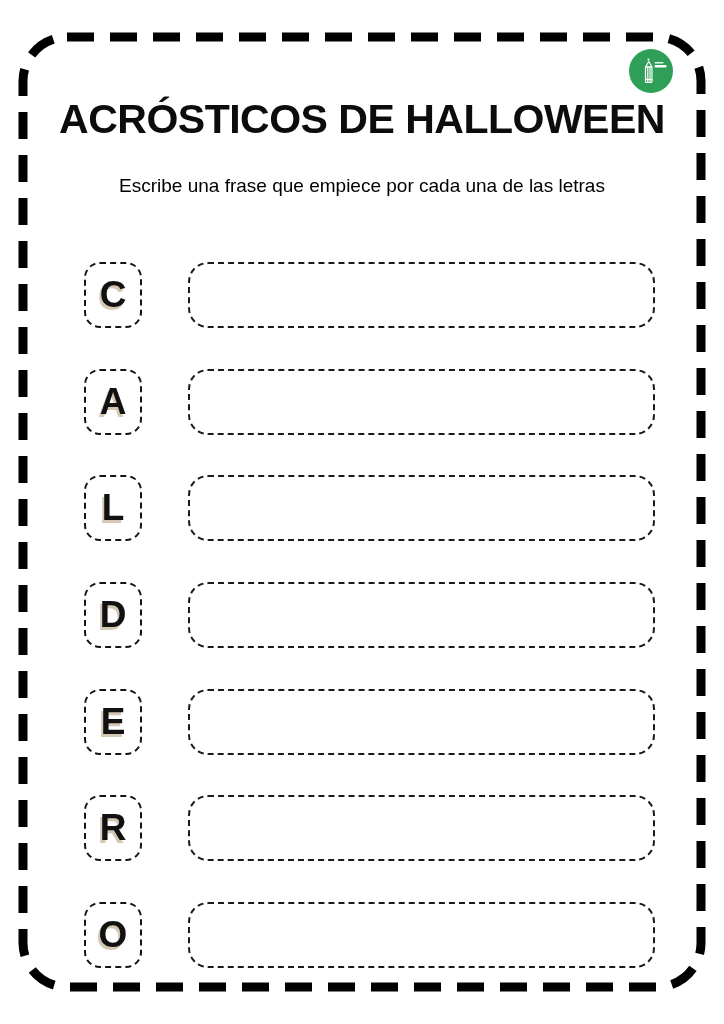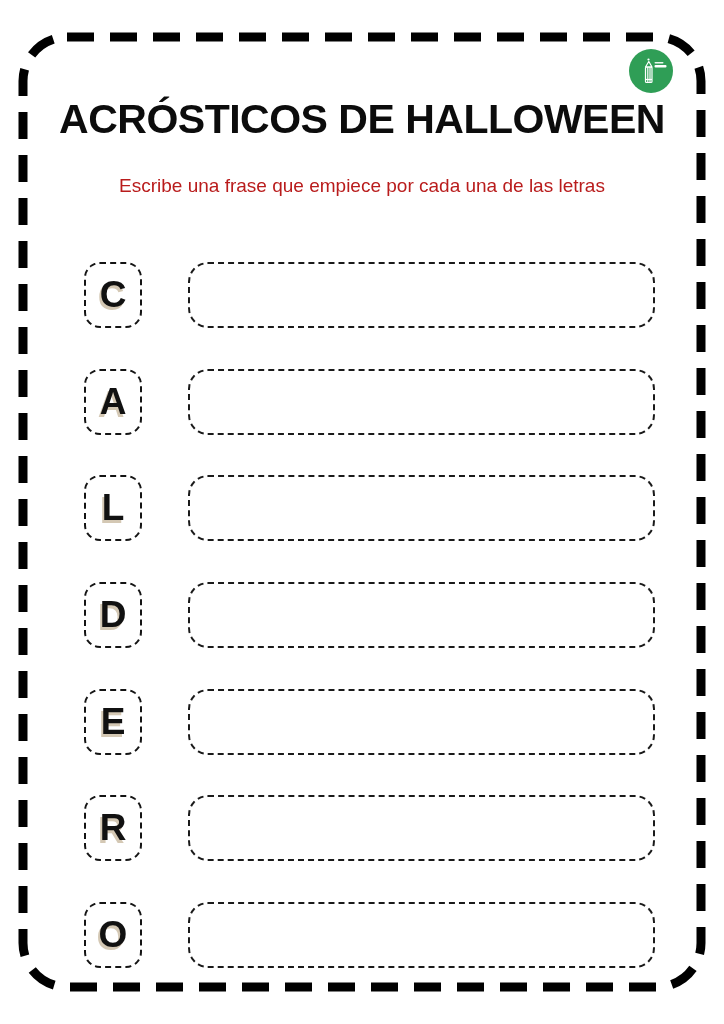--- a/index.html
+++ b/index.html
@@ -46,21 +46,21 @@
   }
   
   .instructions {
     position: absolute;
     left: 0;
     top: 171px;
     width: 100%;
     text-align: center;
     font-size: 19px;
     line-height: 30px;
-    color: #b91c1c;
+    color: #000000;
   }
   
   .rows {
     position: absolute;
     left: 84px;
     top: 262px;
     width: 571px;
     height: 706px;
     display: flex;
     flex-direction: column;

